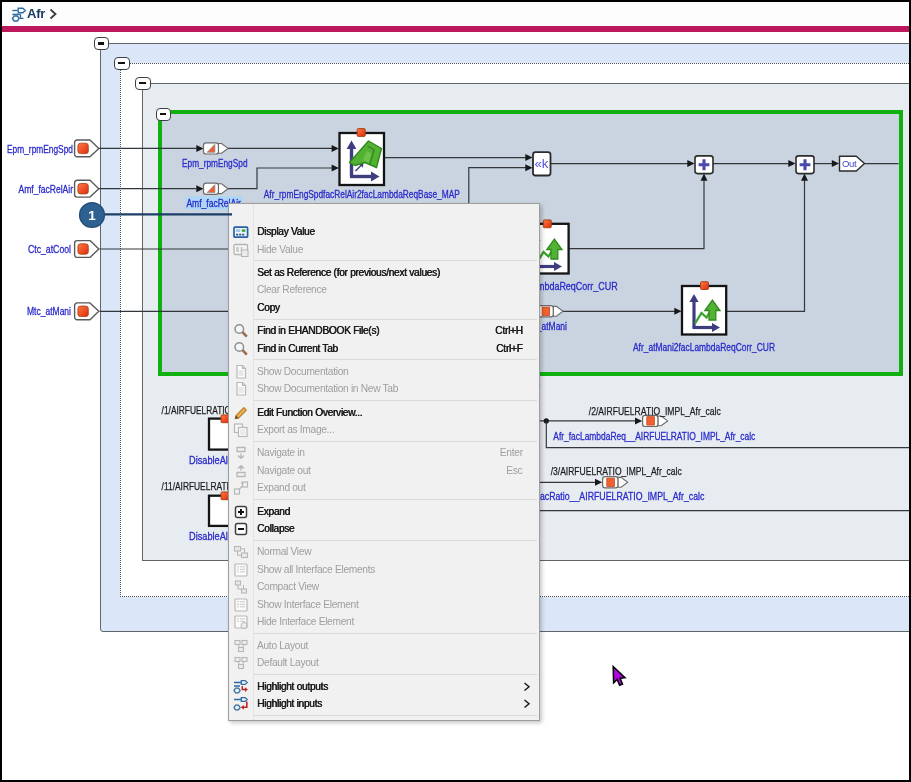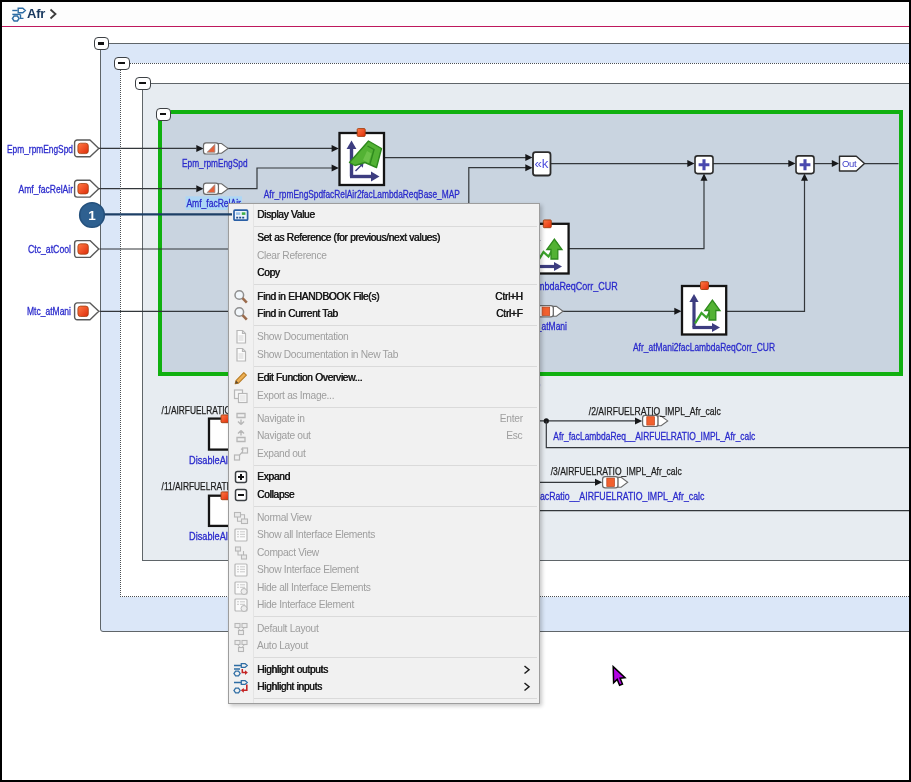--- a/index.html
+++ b/index.html
@@ -1,33 +1,33 @@
 <!DOCTYPE html>
 <html><head>
 <meta charset="utf-8">
 <style>
   html,body{margin:0;padding:0;}
   #frame{position:relative;width:911px;height:782px;background:#fff;overflow:hidden;
     font-family:"Liberation Sans",sans-serif;}
   .edge{position:absolute;background:#000;z-index:50;}
   #header{position:absolute;left:1px;top:1px;right:2px;height:25px;background:#fdfdfd;
-    border-bottom:1px solid #be185d;z-index:2;}
+    border-bottom:6px solid #be185d;z-index:2;}
   #hdrtxt{position:absolute;left:26px;top:5px;font-size:13px;font-weight:bold;color:#17375e;letter-spacing:-0.2px;}
   .bx{position:absolute;box-sizing:border-box;}
   #box1{left:99.5px;top:42.8px;width:813px;height:589px;background:#dbe7f8;border:1.4px solid #5f6569;border-radius:3px;}
   #box2{left:120.4px;top:62.6px;width:793px;height:534.5px;background:#ffffff;border:1.3px dotted #4a4f54;}
   #box3{left:141.6px;top:82.6px;width:771px;height:478px;background:#e7ecf1;border:1.4px solid #5f6569;}
   #gbox{left:158px;top:110px;width:745px;height:266px;background:#c9d4e0;border:4.5px solid #10b010;}
   .minus{position:absolute;box-sizing:border-box;width:15.6px;height:12.8px;background:#fff;
     border:1.6px solid #3c4044;border-radius:4px;z-index:6;}
   .minus::after{content:"";position:absolute;left:3px;top:4.2px;width:6.6px;height:2.4px;background:#111;}
   #svgmain{position:absolute;left:0;top:0;z-index:4;}
   
   #menu{position:absolute;left:228px;top:203px;width:311.5px;box-sizing:border-box;
-    background:#f1f1f1;border:1px solid #9d9d9d;z-index:20;padding:2px 0 2px 0;
+    background:#f1f1f1;border:1px solid #9d9d9d;z-index:20;padding:19px 0 2px 0;
     box-shadow:2px 2px 4px rgba(0,0,0,0.22);}
   #gutter{position:absolute;left:23.5px;top:0;bottom:0;width:1px;background:#e4e4e4;}
   .mi{position:relative;height:17.5px;line-height:17.6px;padding-left:27.5px;
     font-size:11px;letter-spacing:-0.35px;color:#151515;white-space:nowrap;}
   .mi.en{text-shadow:0.55px 0 0 #151515;}
   .mi.dis{color:#9e9e9e;}
   .sc{position:absolute;right:16px;top:0;letter-spacing:-0.3px;transform:scaleX(0.93);transform-origin:100% 50%;}
   .lbl{display:inline-block;transform:scaleX(0.93);transform-origin:0 50%;}
   .sep{height:1px;background:#dadada;margin:2.4px 2px 2.4px 25px;}
   .ico{position:absolute;left:3.5px;top:1px;width:16px;height:16px;}
@@ -204,20 +204,26 @@
     </svg>
 
   <div id="menu">
       <div id="gutter"></div>
 <div class="mi en"><svg class="ico" viewBox="0 0 16 16">
           <rect x="1" y="3.2" width="13.6" height="10" rx="1" fill="#eef4fb" stroke="#2a5fa5" stroke-width="1.7"></rect>
           <rect x="8.8" y="5.3" width="3.6" height="2.6" fill="#3fae49"></rect>
           <rect x="3" y="5.3" width="4.2" height="2.6" fill="#9cc3e8"></rect>
           <path d="M3.2,10.6 h2 M6.2,10.6 h2 M9.2,10.6 h2" stroke="#1d4d8c" stroke-width="1.6"></path>
         </svg><span class="lbl">Display Value</span></div>
+<div class="mi dis"><svg class="ico" viewBox="0 0 16 16">
+          <rect x="1" y="2.5" width="13.5" height="10" rx="1.2" fill="#f6f6f6" stroke="#b5b5b5" stroke-width="1.3"></rect>
+          <rect x="3" y="5" width="3" height="5" fill="#cfcfcf"></rect>
+          <rect x="7.5" y="5" width="2.2" height="5" fill="#cfcfcf"></rect>
+          <rect x="8.5" y="8" width="6.5" height="6.5" fill="#ececec" stroke="#b5b5b5" stroke-width="1"></rect>
+        </svg><span class="lbl">Hide Value</span></div>
 <div class="sep"></div>
 <div class="mi en"><span class="lbl">Set as Reference (for previous/next values)</span></div>
 <div class="mi dis"><span class="lbl">Clear Reference</span></div>
 <div class="mi en"><span class="lbl">Copy</span></div>
 <div class="sep"></div>
 <div class="mi en"><svg class="ico" viewBox="0 0 16 16">
           <circle cx="6.3" cy="6" r="4.3" fill="#f2f7fb" stroke="#8f8f8f" stroke-width="1.5"></circle>
           <path d="M9.5,9.2 L13.8,13.6" stroke="#9a6b4c" stroke-width="2.6"></path>
         </svg><span class="lbl">Find in EHANDBOOK File(s)</span><span class="sc">Ctrl+H</span></div>
 <div class="mi en"><svg class="ico" viewBox="0 0 16 16">
@@ -284,39 +290,34 @@
           <path d="M5,6 v4 h3.5 M10.5,6 v4" stroke="#b7b7b7" stroke-width="1.1" fill="none"></path>
         </svg><span class="lbl">Compact View</span></div>
 <div class="mi dis"><svg class="ico" viewBox="0 0 16 16">
           <rect x="2" y="2" width="12" height="12" rx="1" fill="#fbfbfb" stroke="#b7b7b7" stroke-width="1.2"></rect>
           <path d="M4,4.8 h2 M7,4.8 h5 M4,7.3 h2 M7,7.3 h5 M4,9.8 h2 M7,9.8 h5" stroke="#c9c9c9" stroke-width="1"></path>
         </svg><span class="lbl">Show Interface Element</span></div>
 <div class="mi dis"><svg class="ico" viewBox="0 0 16 16">
           <rect x="2" y="2" width="12" height="12" rx="1" fill="#fbfbfb" stroke="#b7b7b7" stroke-width="1.2"></rect>
           <path d="M4,4.8 h2 M7,4.8 h5 M4,7.3 h2 M7,7.3 h5" stroke="#c9c9c9" stroke-width="1"></path>
           <circle cx="11" cy="11.5" r="3" fill="#ededed" stroke="#b7b7b7" stroke-width="1"></circle>
-        </svg><span class="lbl">Hide all Interface Elements</span></div>
-<div class="mi dis"><svg class="ico" viewBox="0 0 16 16">
-          <rect x="2" y="2" width="12" height="12" rx="1" fill="#fbfbfb" stroke="#b7b7b7" stroke-width="1.2"></rect>
-          <path d="M4,4.8 h2 M7,4.8 h5 M4,7.3 h2 M7,7.3 h5" stroke="#c9c9c9" stroke-width="1"></path>
-          <circle cx="11" cy="11.5" r="3" fill="#ededed" stroke="#b7b7b7" stroke-width="1"></circle>
         </svg><span class="lbl">Hide Interface Element</span></div>
 <div class="sep"></div>
+<div class="mi dis"><svg class="ico" viewBox="0 0 16 16">
+          <rect x="2" y="2.5" width="5" height="4" fill="#ededed" stroke="#b7b7b7" stroke-width="1.1"></rect>
+          <rect x="9" y="2.5" width="5" height="4" fill="#ededed" stroke="#b7b7b7" stroke-width="1.1"></rect>
+          <rect x="5.5" y="9.5" width="5" height="4" fill="#ededed" stroke="#b7b7b7" stroke-width="1.1"></rect>
+          <path d="M4.5,6.5 L7,9.5 M11.5,6.5 L9,9.5" stroke="#b7b7b7" stroke-width="1"></path>
+        </svg><span class="lbl">Auto Layout</span></div>
 <div class="mi dis"><svg class="ico" viewBox="0 0 16 16">
           <rect x="2" y="2.5" width="5" height="4" fill="#ededed" stroke="#b7b7b7" stroke-width="1.1"></rect>
           <rect x="9" y="2.5" width="5" height="4" fill="#ededed" stroke="#b7b7b7" stroke-width="1.1"></rect>
           <rect x="5.5" y="9.5" width="5" height="4" fill="#ededed" stroke="#b7b7b7" stroke-width="1.1"></rect>
           <path d="M4.5,6.5 L7,9.5 M11.5,6.5 L9,9.5" stroke="#b7b7b7" stroke-width="1"></path>
         </svg><span class="lbl">Default Layout</span></div>
-<div class="mi dis"><svg class="ico" viewBox="0 0 16 16">
-          <rect x="2" y="2.5" width="5" height="4" fill="#ededed" stroke="#b7b7b7" stroke-width="1.1"></rect>
-          <rect x="9" y="2.5" width="5" height="4" fill="#ededed" stroke="#b7b7b7" stroke-width="1.1"></rect>
-          <rect x="5.5" y="9.5" width="5" height="4" fill="#ededed" stroke="#b7b7b7" stroke-width="1.1"></rect>
-          <path d="M4.5,6.5 L7,9.5 M11.5,6.5 L9,9.5" stroke="#b7b7b7" stroke-width="1"></path>
-        </svg><span class="lbl">Auto Layout</span></div>
 <div class="sep"></div>
 <div class="mi en"><svg class="ico" viewBox="0 0 16 16">
           <path d="M8.3,1.6 h3.8 l2.1,1.9 -2.1,1.9 H8.3 z M1,3.5 h7 M1,7 h6" fill="none" stroke="#2e6da4" stroke-width="1.3"></path>
           <path d="M2.6,9.2 h2.9 l1.6,2.3 -1.6,2.3 H2.6 L1,11.5 z" fill="none" stroke="#2e6da4" stroke-width="1.3"></path>
           <path d="M9.3,7 v3.6 h3.2" fill="none" stroke="#c42424" stroke-width="1.5"></path>
           <polygon points="12,8.2 14.8,10.6 12,13" fill="#c42424"></polygon>
         </svg><span class="lbl">Highlight outputs</span><svg class="subsvg" width="8" height="17.5" style="position:absolute;right:8px;top:0;">
           <path d="M1.5,5 L6,8.75 L1.5,12.5" fill="none" stroke="#1c1c1c" stroke-width="1.5"></path>
         </svg></div>
 <div class="mi en"><svg class="ico" viewBox="0 0 16 16">

